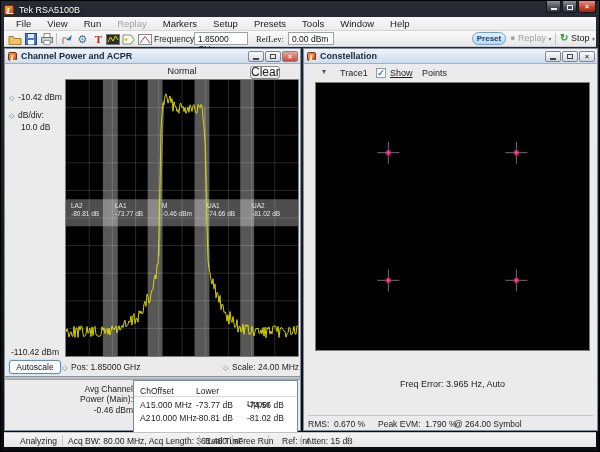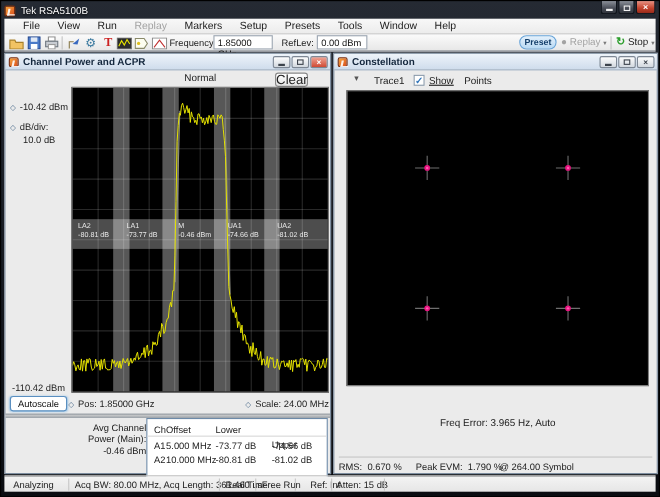--- a/index.html
+++ b/index.html
@@ -12,21 +12,21 @@
   .tek-logo { width:10px; height:10px; border-radius:2px; background:linear-gradient(135deg,#f7a53c,#d94f1e); border:1px solid #7a2d0d; position:relative; }
   .tek-logo:after { content:""; position:absolute; left:2px; top:2px; width:5px; height:5px; border-left:2px solid #fff; border-bottom:1px solid #fff; transform:skewX(-12deg); opacity:.9; }
   .winbtns { position:absolute; right:0; top:-2px; display:flex; }
   .wbtn { width:15px; height:12px; border:1px solid #10151c; border-top:none; border-radius:0 0 3px 3px; background:linear-gradient(#8a8f98,#474b55 60%,#30343c); display:flex; align-items:center; justify-content:center; margin-left:1px; }
   .wbtn.close { width:18px; background:linear-gradient(#e89182,#c2422c 60%,#96291a); }
   .wbtn .bar { width:6px; height:2px; background:#f2f2f2; margin-top:4px; }
   .wbtn .box { width:6px; height:5px; border:1px solid #f2f2f2; margin-top:1px; }
   .wbtn .x { color:#fff; font-size:8px; line-height:8px; font-weight:bold; }
 
   
-  .menubar { position:absolute; left:3px; top:16px; right:3px; height:14px; background:linear-gradient(#f8f8f8,#ececec); border-bottom:1px solid #d4d4d4; display:flex; align-items:center; padding-left:9px; }
+  .menubar { position:absolute; left:3px; top:16px; right:3px; height:14px; background:linear-gradient(#f8f8f8,#ececec); border-bottom:1px solid #d4d4d4; display:flex; align-items:center; padding-left:4px; }
   .menu-item { font-size:9.5px; color:#1a1a1a; padding:0 8px; }
   .menu-item.disabled { color:#a2a2a2; }
 
   
   .toolbar { position:absolute; left:3px; top:30px; right:3px; height:16px; background:linear-gradient(#fbfbfb,#e7e7e7); border-bottom:1px solid #c9ccd1; }
   .ticon { position:absolute; top:1px; width:15px; height:14px; display:flex; align-items:center; justify-content:center; }
   .tsep { position:absolute; top:2px; width:1px; height:12px; background:#c4c4c4; }
   .tlabel { position:absolute; top:3px; font-size:8.5px; color:#222; }
   .tfield { position:absolute; top:1px; height:13px; background:#fff; border:1px solid #9aa4b0; font-size:8.5px; color:#111; padding:1px 3px; }
   .preset-btn { position:absolute; top:1px; left:468px; width:34px; height:13px; border-radius:7px; border:1px solid #66a3d8; background:linear-gradient(#e4f1fc,#b9d9f3); color:#143f6b; font-size:8px; font-weight:bold; text-align:center; line-height:11px; }
@@ -158,21 +158,21 @@
         </svg>
     </div>
     <div class="ticon" style="left:133px;">
       <svg width="14" height="11">
           <rect x="0.5" y="0.5" width="13" height="10" fill="#fff" stroke="#888"></rect>
           <path d="M2 9 L7 2.5 L12 9" stroke="#c03030" fill="none"></path>
         </svg>
     </div>
     <span class="tlabel" style="left:150px;">Frequency:</span>
     <div class="tfield" style="left:190px; width:54px;">1.85000 GHz</div>
-    <span class="tlabel" style="left:252px;">RefLev:</span>
+    <span class="tlabel" style="left:252px;font-family:Liberation Serif, serif;">RefLev:</span>
     <div class="tfield" style="left:284px; width:46px;">0.00 dBm</div>
 
     <div class="preset-btn">Preset</div>
     <div class="replay-grp">
       <span>●</span>
       <span>Replay</span>
       <span class="ddarrow">▾</span>
     </div>
     <div class="tsep" style="left:551px;"></div>
     <div class="stop-grp">
@@ -331,21 +331,21 @@
 
     <div class="freq-error">Freq Error: 3.965 Hz, Auto</div>
     <div class="csep"></div>
 
     <span class="cstat" style="left:4px;"><span>RMS:</span>&nbsp;&nbsp;<span>0.670 %</span></span>
     <span class="cstat" style="left:74px;"><span>Peak EVM:</span>&nbsp;&nbsp;<span>1.790 %</span></span>
     <span class="cstat" style="left:150px;">@ 264.00 Symbol</span>
   </div>
 
   <div class="statusbar">
-    <span class="sb-item" style="left:8px;">Analyzing</span>
+    <span class="sb-item" style="left:16px;">Analyzing</span>
     <div class="sb-div" style="left:58px;"></div>
     <span class="sb-item" style="left:64px;">Acq BW: 80.00 MHz, Acq Length: 361.460 us</span>
     <div class="sb-div" style="left:195px;"></div>
     <span class="sb-item" style="left:201px;">Real Time</span>
     <div class="sb-div" style="left:228px;"></div>
     <span class="sb-item" style="left:234px;">Free Run</span>
     <div class="sb-div" style="left:264px;"></div>
     <span class="sb-item" style="left:278px;">Ref: Int</span>
     <div class="sb-div" style="left:297px;"></div>
     <span class="sb-item" style="left:302px;">Atten: 15 dB</span>

